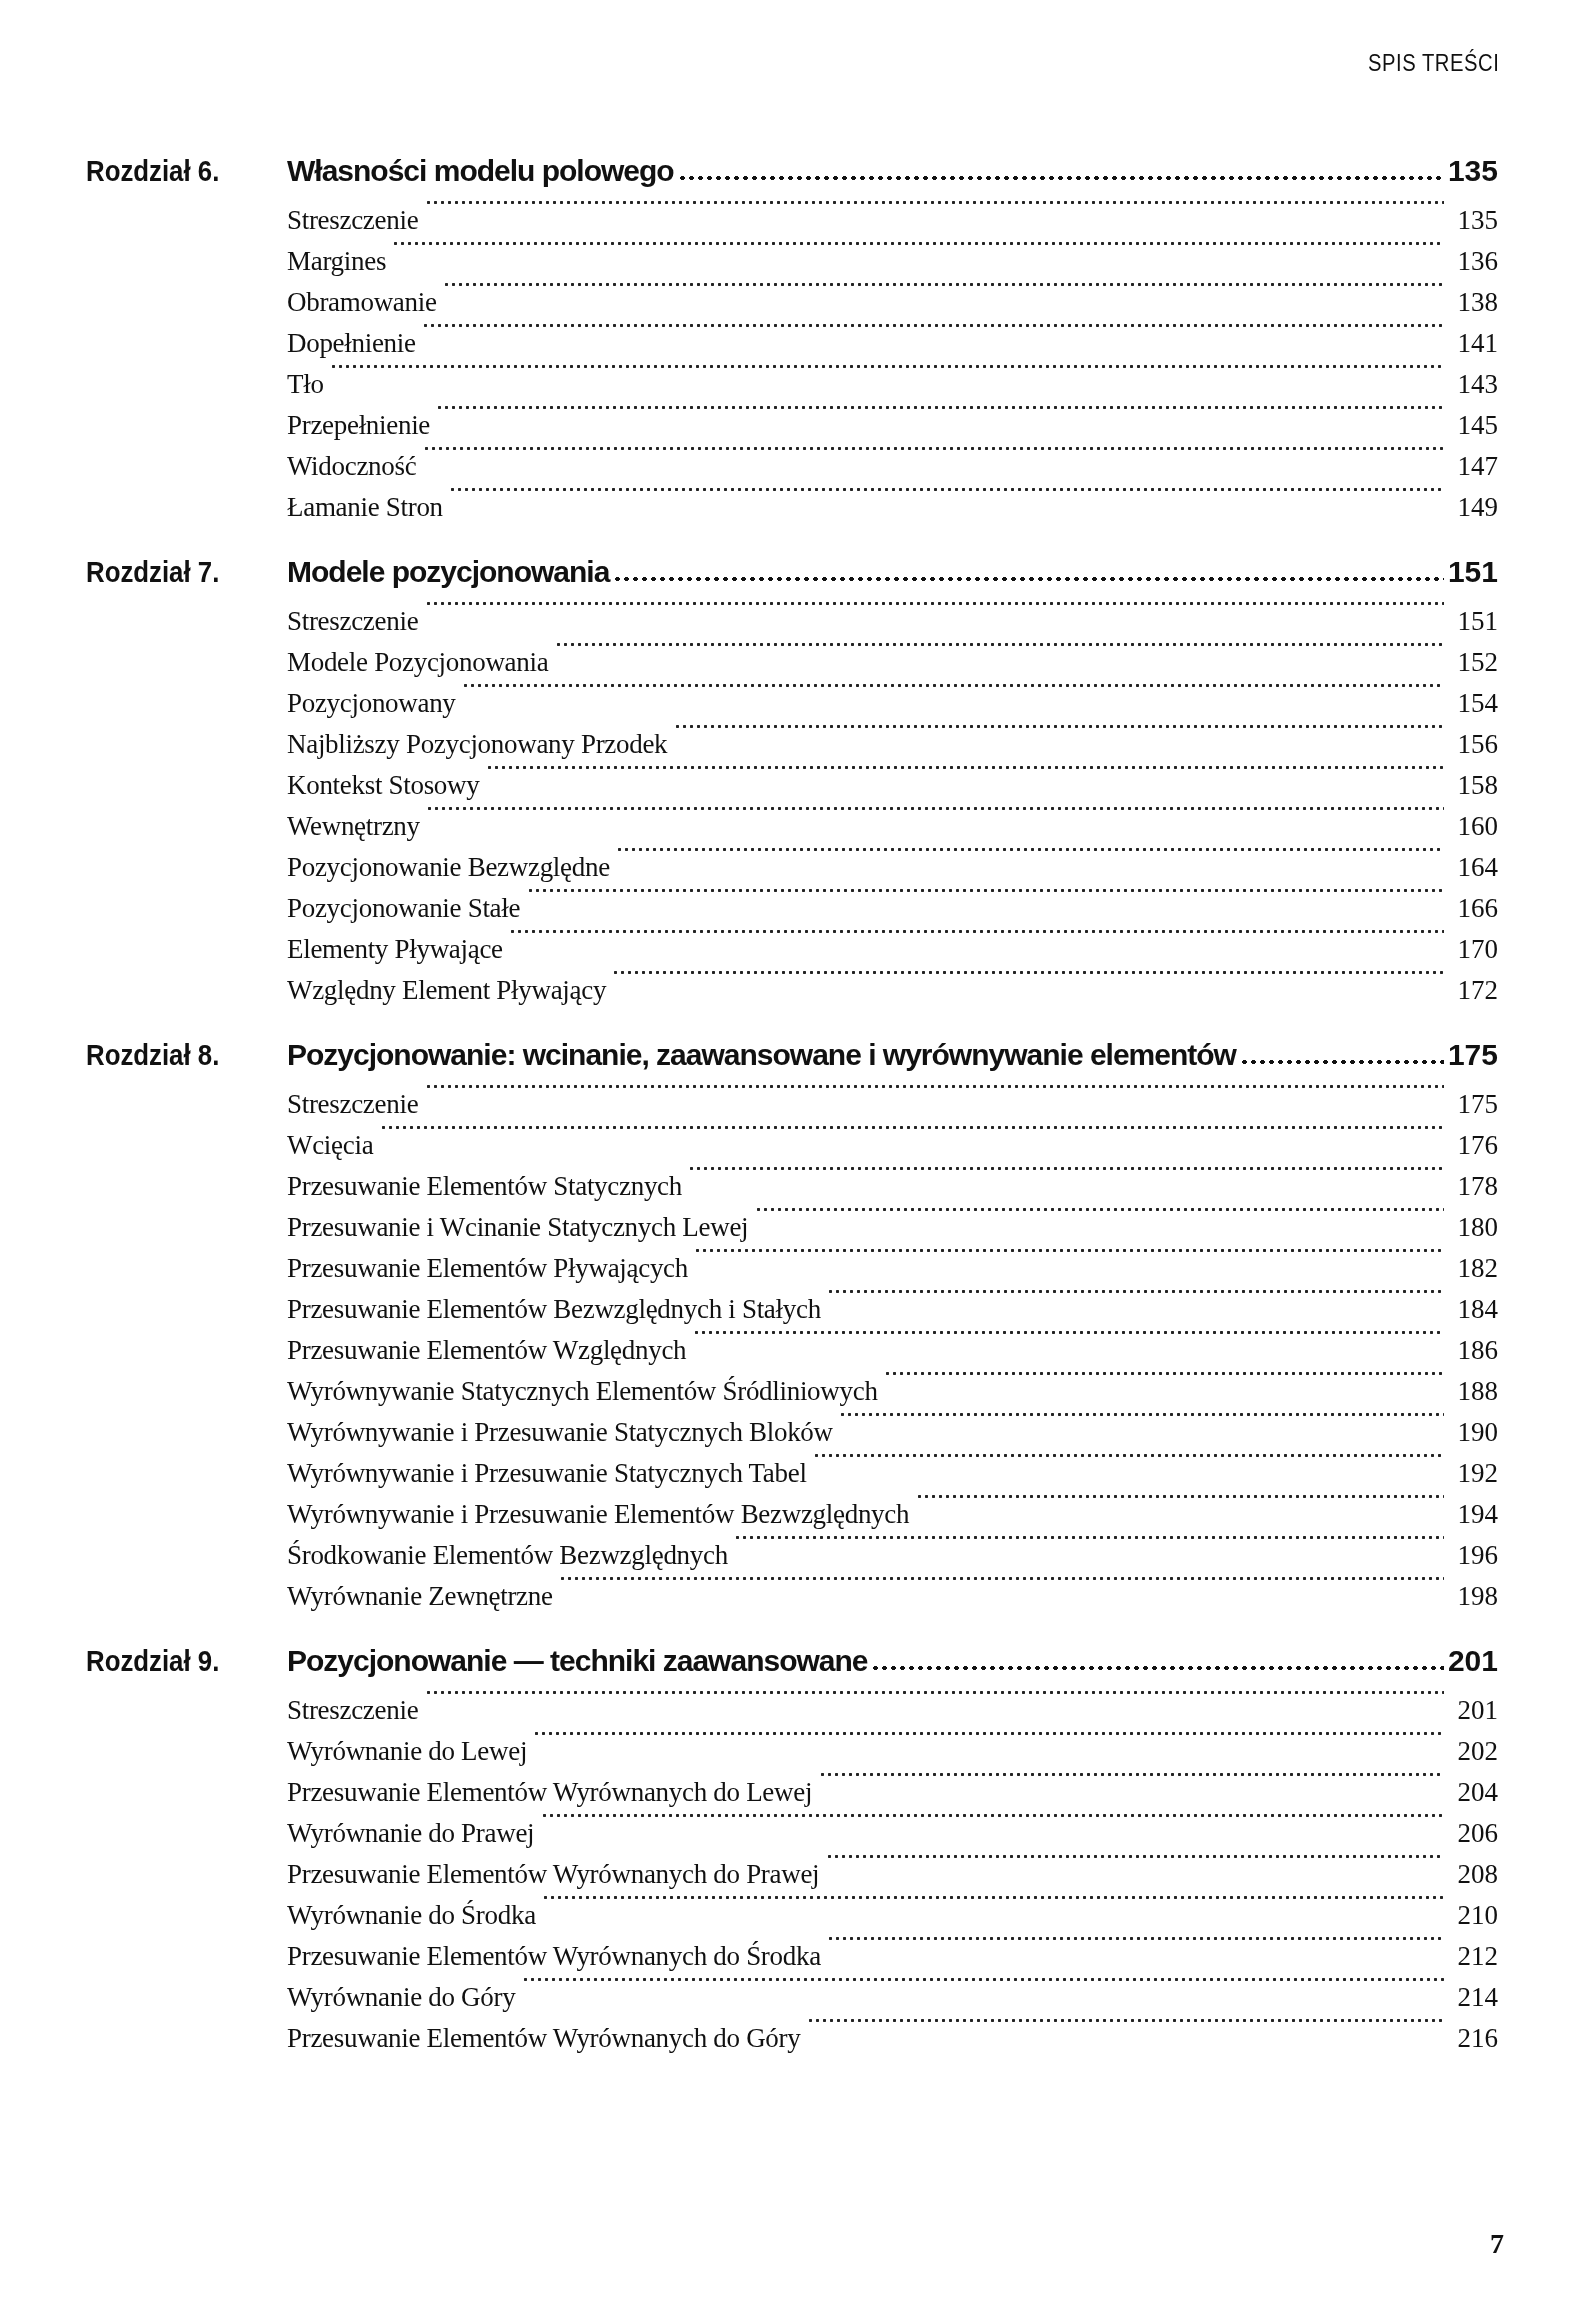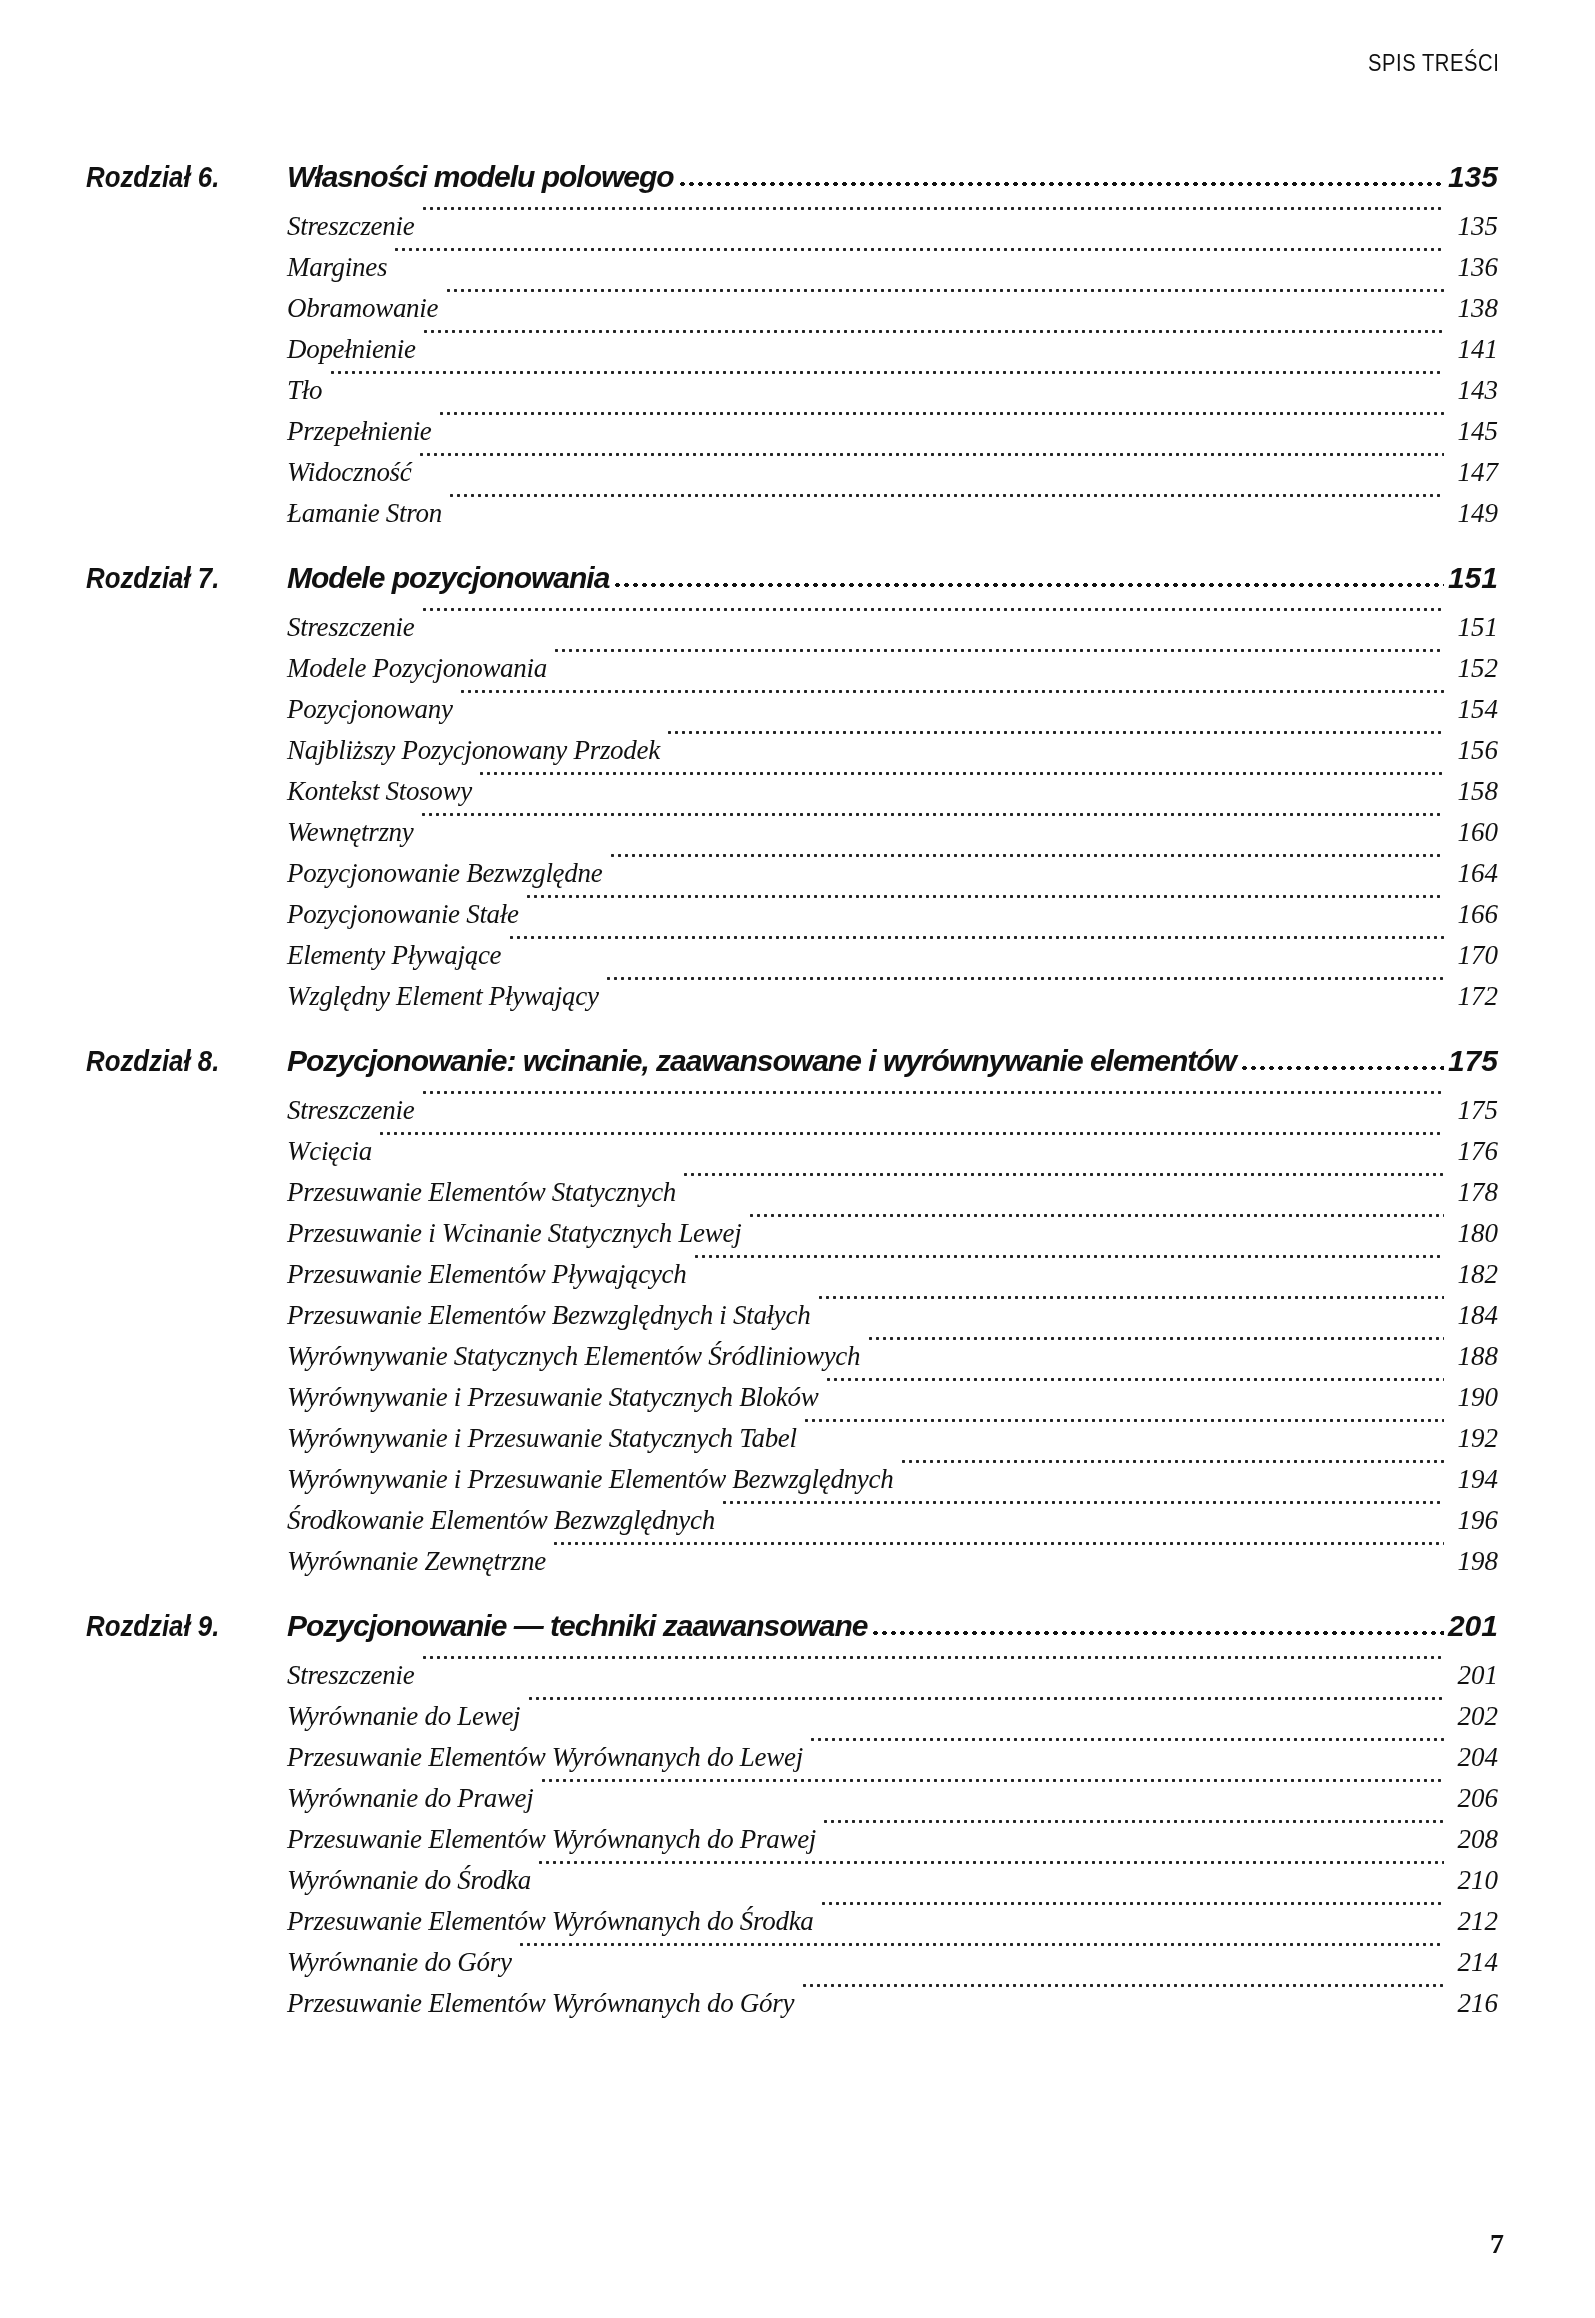--- a/index.html
+++ b/index.html
@@ -2,21 +2,21 @@
 <html style="font-size:10.3px"><head>
 <meta charset="utf-8">
 <style>
   html, body { margin: 0; padding: 0; background: #ffffff; }
   body { width: 1596px; height: 2319px; position: relative; overflow: hidden; color: #111; }
   .running-head {
     position: absolute; top: 50px; right: 97px;
     font-family: "Liberation Sans", sans-serif; font-size: 23px; letter-spacing: 0.6px;
     transform: scaleX(0.88); transform-origin: right center;
   }
-  .toc { position: absolute; left: 86px; top: 160px; width: 1412px; font-style: italic; }
+  .toc { position: absolute; left: 86px; top: 154px; width: 1412px; }
   .chapter { position: relative; margin-bottom: 27px; }
   .chapter-head { display: flex; align-items: baseline; height: 46px; }
   .chapter-label {
     width: 201px; flex: none;
     font-family: "Liberation Sans", sans-serif; font-weight: bold; font-size: 30px;
     transform: scaleX(0.86); transform-origin: left center; white-space: nowrap;
   }
   .chapter-line { flex: 1; display: flex; align-items: baseline; min-width: 0; }
   .chapter-title {
     font-family: "Liberation Sans", sans-serif; font-weight: bold; font-size: 30px;
@@ -207,20 +207,25 @@
     <span class="entry-title">Przesuwanie Elementów Pływających</span>
     <span class="entry-leader"></span>
     <span class="entry-page">182</span>
   </div>
         <div class="entry">
     <span class="entry-title">Przesuwanie Elementów Bezwzględnych i Stałych</span>
     <span class="entry-leader"></span>
     <span class="entry-page">184</span>
   </div>
         <div class="entry">
+    <span class="entry-title">Przesuwanie Elementów Względnych</span>
+    <span class="entry-leader"></span>
+    <span class="entry-page">186</span>
+  </div>
+        <div class="entry">
     <span class="entry-title">Wyrównywanie Statycznych Elementów Śródliniowych</span>
     <span class="entry-leader"></span>
     <span class="entry-page">188</span>
   </div>
         <div class="entry">
     <span class="entry-title">Wyrównywanie i Przesuwanie Statycznych Bloków</span>
     <span class="entry-leader"></span>
     <span class="entry-page">190</span>
   </div>
         <div class="entry">

